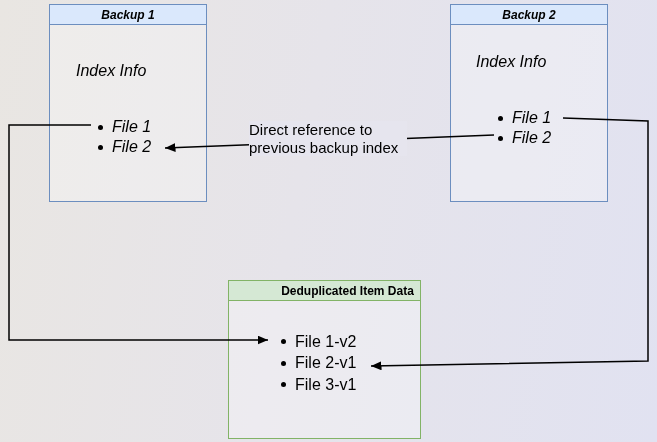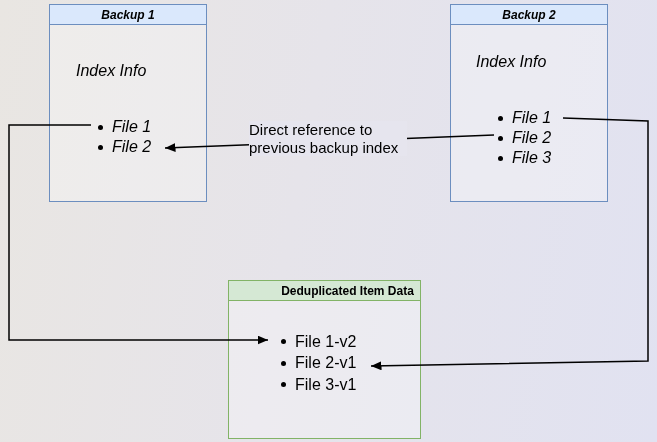--- a/index.html
+++ b/index.html
@@ -80,24 +80,20 @@
     <div class="section-label">Index Info</div>
     <div class="file-list">
       <div class="file-row">
         <span class="bullet"></span>
         <span>File 1</span>
       </div>
       <div class="file-row">
         <span class="bullet"></span>
         <span>File 2</span>
       </div>
-      <div class="file-row">
-        <span class="bullet"></span>
-        <span>File 3</span>
-      </div>
     </div>
   </div>
 
   <div class="node green dedup" style="left:228px;top:280px;width:193px;height:159px;">
     <div class="node-header">
       <span>Deduplicated Item Data</span>
     </div>
     <div class="file-list">
       <div class="file-row">
         <span class="bullet"></span>

